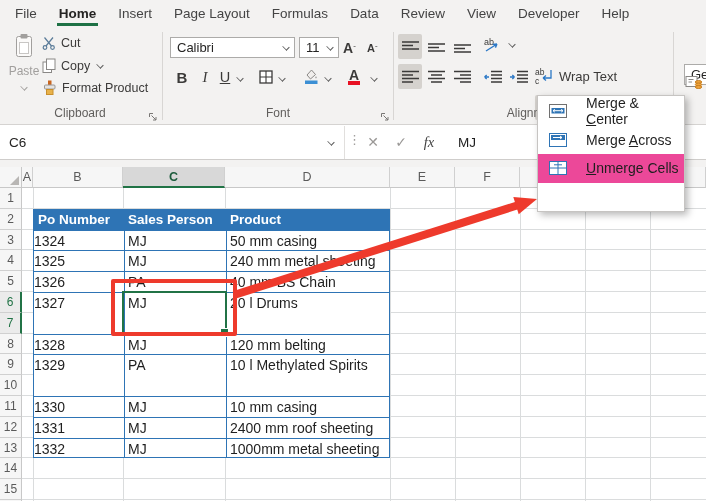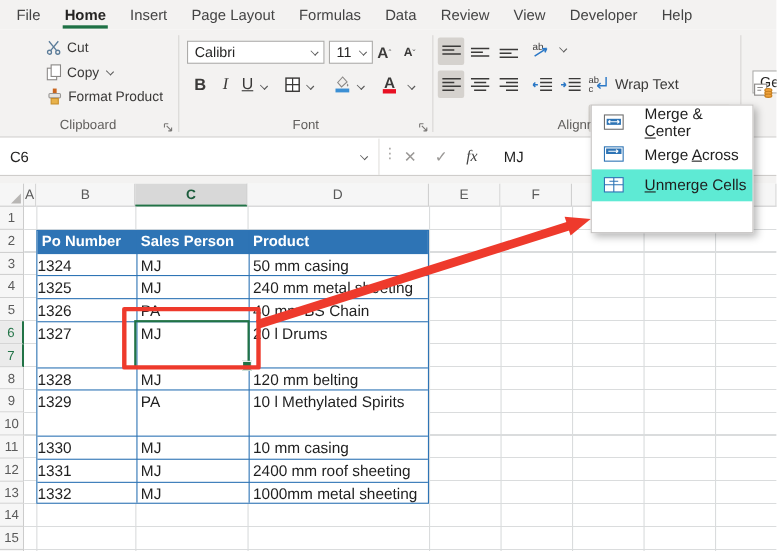--- a/index.html
+++ b/index.html
@@ -79,21 +79,21 @@
   #selection{position:absolute;left:122px;top:291px;width:105px;height:44px;border:2px solid #217346;box-sizing:border-box;z-index:4;background:transparent}
   #selection #mval{position:absolute;left:4px;top:0;font-size:14px;line-height:20.8px;color:#1F1F1F}
   #selection .handle{position:absolute;right:-4px;bottom:-4px;width:7px;height:7px;background:#217346;border:1px solid #fff}
   
   #redrect{position:absolute;left:111px;top:279px;width:126px;height:57px;border:4px solid #EE3A2C;border-radius:2px;box-sizing:border-box;z-index:5}
   #arrowsvg{position:absolute;left:0;top:0;width:706px;height:501px;z-index:7;pointer-events:none}
   
   #menu{position:absolute;left:537px;top:95px;width:148px;height:117px;background:#fff;border:1px solid #C6C4C2;box-sizing:border-box;
         box-shadow:3px 3px 7px rgba(0,0,0,.28);z-index:6;padding-top:1px}
   .mitem{position:relative;height:28.5px;display:flex;align-items:center;font-size:14px;color:#1F1F1F;padding-left:10px;cursor:default}
-  .mitem.sel{background:#5eead4}
+  .mitem.sel{background:#ec4899}
   .mitem svg{margin-right:9px}
   .mitem .u{text-decoration:underline}
 </style>
 </head>
 <body>
 
 <div id="app">
 
   <div id="tabbar">
       <div class="tab">File</div>
@@ -103,20 +103,29 @@
       <div class="tab">Formulas</div>
       <div class="tab">Data</div>
       <div class="tab">Review</div>
       <div class="tab">View</div>
       <div class="tab">Developer</div>
       <div class="tab">Help</div>
     </div>
 
   <div id="ribbon">
 
+    <div id="paste">
+      <svg width="22" height="26" viewBox="0 0 22 26">
+        <rect x="3.5" y="3.5" width="15" height="20" rx="2" fill="#FBFAF9" stroke="#A19F9D"></rect>
+        <rect x="7.5" y="1" width="7" height="4.5" rx="1" fill="#A19F9D"></rect>
+        <rect x="6.5" y="9.5" width="9" height="11" fill="#fff" stroke="#C8C6C4"></rect>
+      </svg>
+      <span class="plabel">Paste</span>
+      <span class="chv"></span>
+    </div>
     <div class="btnrow" style="left:42px;top:9px">
       <svg width="14" height="14" viewBox="0 0 14 14">
         <circle cx="3" cy="11.5" r="1.8" fill="none" stroke="#5B7C99" stroke-width="1.2"></circle>
         <circle cx="10.5" cy="11.5" r="1.8" fill="none" stroke="#5B7C99" stroke-width="1.2"></circle>
         <path d="M4 10 L11 1.5 M9.5 10 L2.5 1.5" stroke="#5B7C99" stroke-width="1.2" fill="none"></path>
       </svg>
       <span>Cut</span>
     </div>
     <div class="btnrow" style="left:42px;top:31px">
       <svg width="14" height="16" viewBox="0 0 14 16">

